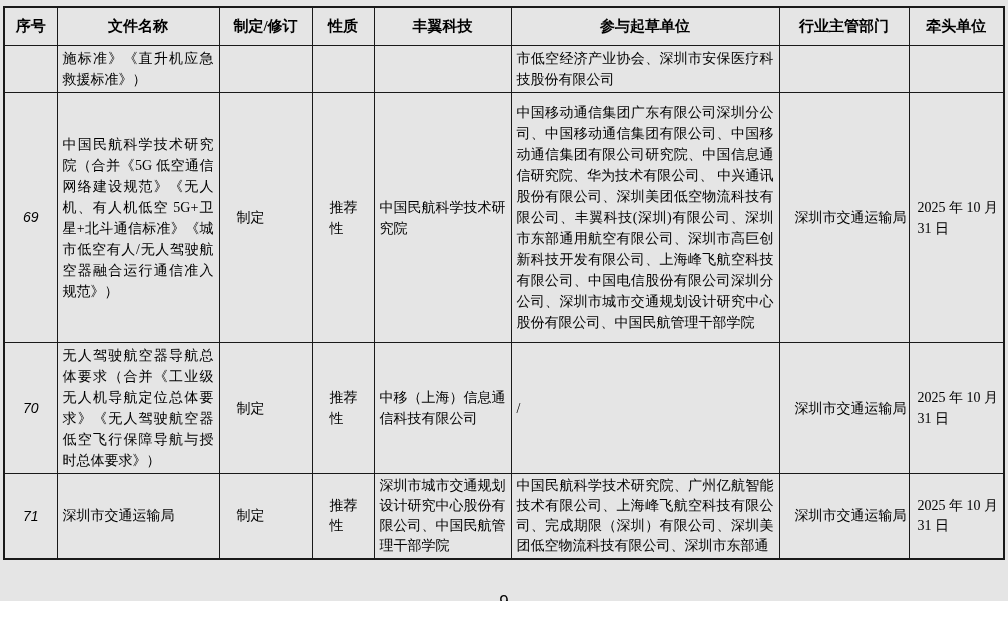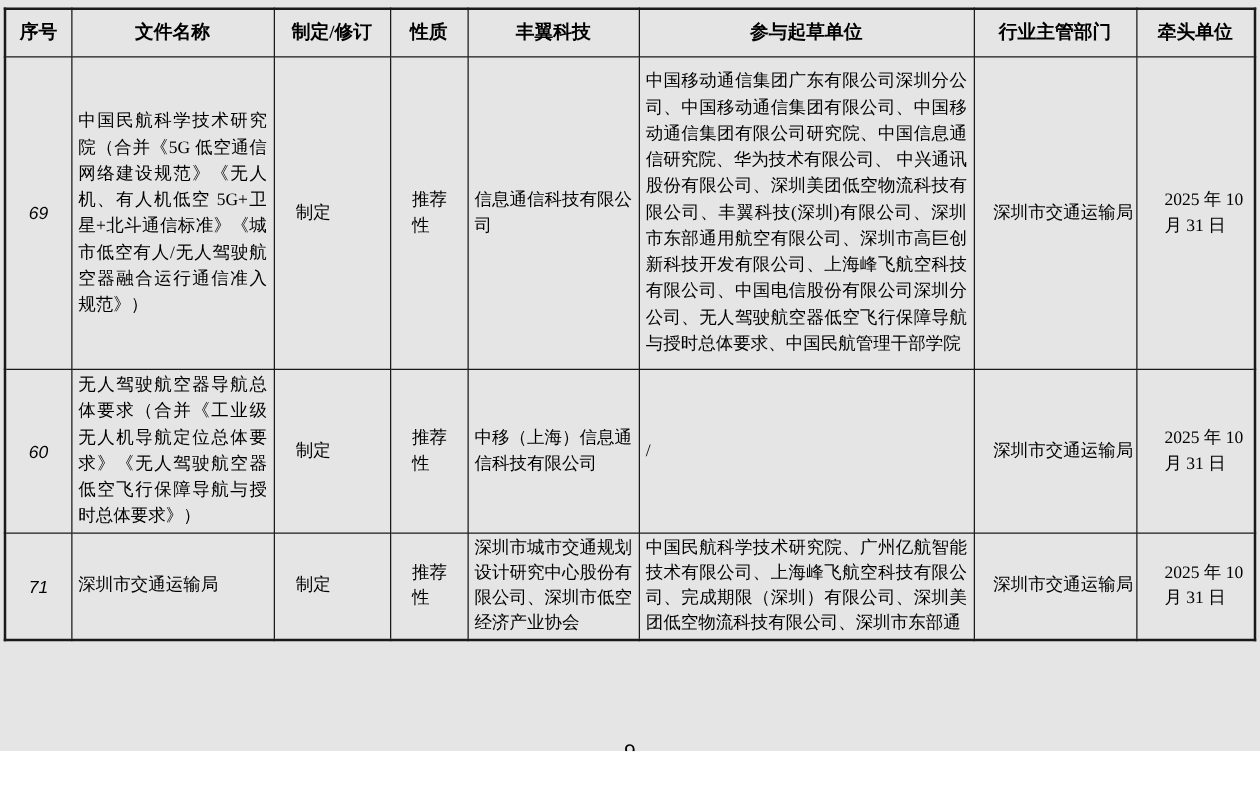--- a/index.html
+++ b/index.html
@@ -50,21 +50,21 @@
     text-align: center;
     font-family: "Liberation Sans", "DejaVu Sans", sans-serif;
     font-style: italic;
   }
   td.c-name, td.c-part, td.c-lead {
     text-align: justify;
     text-justify: inter-character;
   }
   td.c-action, td.c-nature { padding-left: 17px; }
   td.c-dept { padding-left: 2px; padding-right: 2px; text-align: right; }
-  td.c-deadline { padding-left: 22px; padding-right: 3px; }
+  td.c-deadline { padding-left: 8px; padding-right: 3px; }
   .page-number {
     position: absolute;
     left: 0;
     top: 592px;
     width: 1008px;
     text-align: center;
     font-size: 17px;
     font-family: "Liberation Sans", "DejaVu Sans", sans-serif;
   }
 </style>
@@ -90,46 +90,56 @@
         <th>文件名称</th>
         <th>制定/修订</th>
         <th>性质</th>
         <th>丰翼科技</th>
         <th>参与起草单位</th>
         <th>行业主管部门</th>
         <th>牵头单位</th>
       </tr>
     </thead>
     <tbody>
+      <tr class="r-cont">
+        <td class="c-seq"></td>
+        <td class="c-name">施标准》《直升机应急救援标准》）</td>
+        <td class="c-action"></td>
+        <td class="c-nature"></td>
+        <td class="c-lead"></td>
+        <td class="c-part">市低空经济产业协会、深圳市安保医疗科技股份有限公司</td>
+        <td class="c-dept"></td>
+        <td class="c-deadline"></td>
+      </tr>
       <tr class="r-69">
         <td class="c-seq">69</td>
         <td class="c-name">中国民航科学技术研究院（合并《5G 低空通信网络建设规范》《无人机、有人机低空 5G+卫星+北斗通信标准》《城市低空有人/无人驾驶航空器融合运行通信准入规范》）</td>
         <td class="c-action">制定</td>
         <td class="c-nature">推荐性</td>
-        <td class="c-lead">信息通信科技有限公司</td>
-        <td class="c-part">中国移动通信集团广东有限公司深圳分公司、中国移动通信集团有限公司、中国移动通信集团有限公司研究院、中国信息通信研究院、华为技术有限公司、 中兴通讯股份有限公司、深圳美团低空物流科技有限公司、丰翼科技(深圳)有限公司、深圳市东部通用航空有限公司、深圳市高巨创新科技开发有限公司、上海峰飞航空科技有限公司、中国电信股份有限公司深圳分公司、无人驾驶航空器低空飞行保障导航与授时总体要求、中国民航管理干部学院</td>
+        <td class="c-lead">中国民航科学技术研究院</td>
+        <td class="c-part">中国移动通信集团广东有限公司深圳分公司、中国移动通信集团有限公司、中国移动通信集团有限公司研究院、中国信息通信研究院、华为技术有限公司、 中兴通讯股份有限公司、深圳美团低空物流科技有限公司、丰翼科技(深圳)有限公司、深圳市东部通用航空有限公司、深圳市高巨创新科技开发有限公司、上海峰飞航空科技有限公司、中国电信股份有限公司深圳分公司、深圳市城市交通规划设计研究中心股份有限公司、中国民航管理干部学院</td>
         <td class="c-dept">深圳市交通运输局</td>
         <td class="c-deadline">2025 年 10 月 31 日</td>
       </tr>
       <tr class="r-70">
-        <td class="c-seq">60</td>
+        <td class="c-seq">70</td>
         <td class="c-name">无人驾驶航空器导航总体要求（合并《工业级无人机导航定位总体要求》《无人驾驶航空器低空飞行保障导航与授时总体要求》）</td>
         <td class="c-action">制定</td>
         <td class="c-nature">推荐性</td>
         <td class="c-lead">中移（上海）信息通信科技有限公司</td>
         <td class="c-part">/</td>
         <td class="c-dept">深圳市交通运输局</td>
         <td class="c-deadline">2025 年 10 月 31 日</td>
       </tr>
       <tr class="r-71">
         <td class="c-seq">71</td>
         <td class="c-name">深圳市交通运输局</td>
         <td class="c-action">制定</td>
         <td class="c-nature">推荐性</td>
-        <td class="c-lead">深圳市城市交通规划设计研究中心股份有限公司、深圳市低空经济产业协会</td>
+        <td class="c-lead">深圳市城市交通规划设计研究中心股份有限公司、中国民航管理干部学院</td>
         <td class="c-part">中国民航科学技术研究院、广州亿航智能技术有限公司、上海峰飞航空科技有限公司、完成期限（深圳）有限公司、深圳美团低空物流科技有限公司、深圳市东部通</td>
         <td class="c-dept">深圳市交通运输局</td>
         <td class="c-deadline">2025 年 10 月 31 日</td>
       </tr>
     </tbody>
   </table>
 
   <div class="page-number">9</div>
 
 </div>

